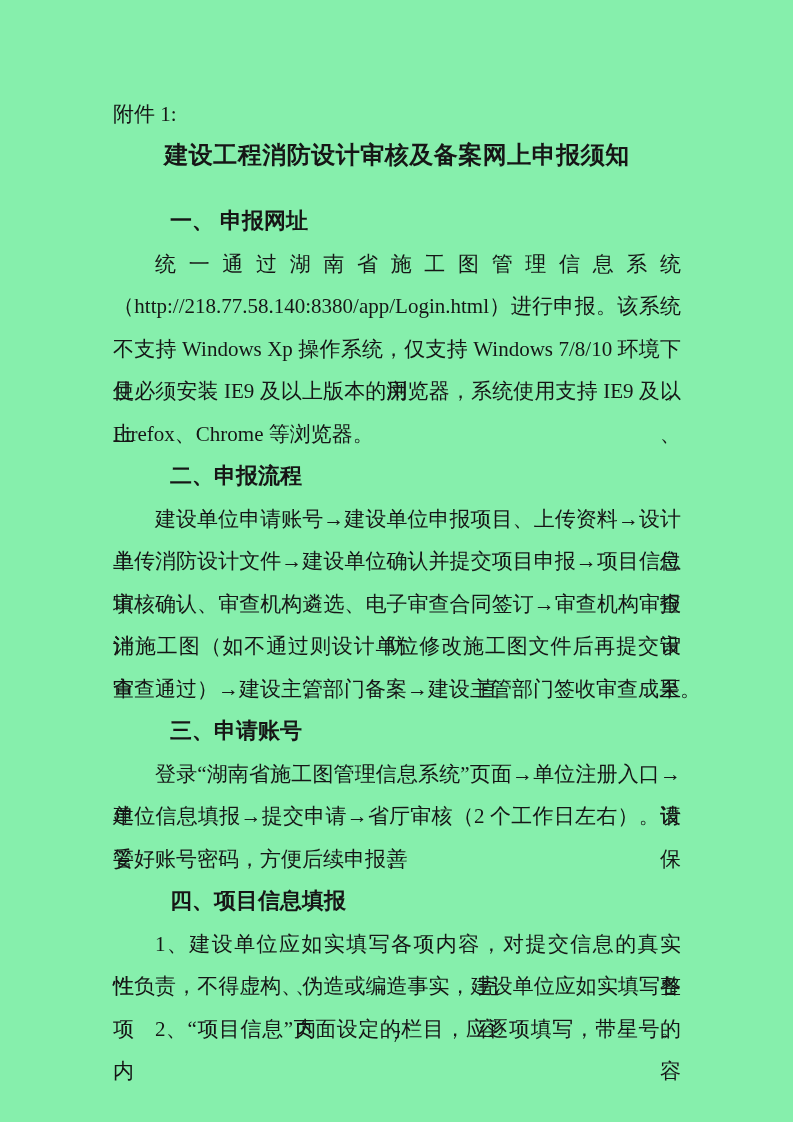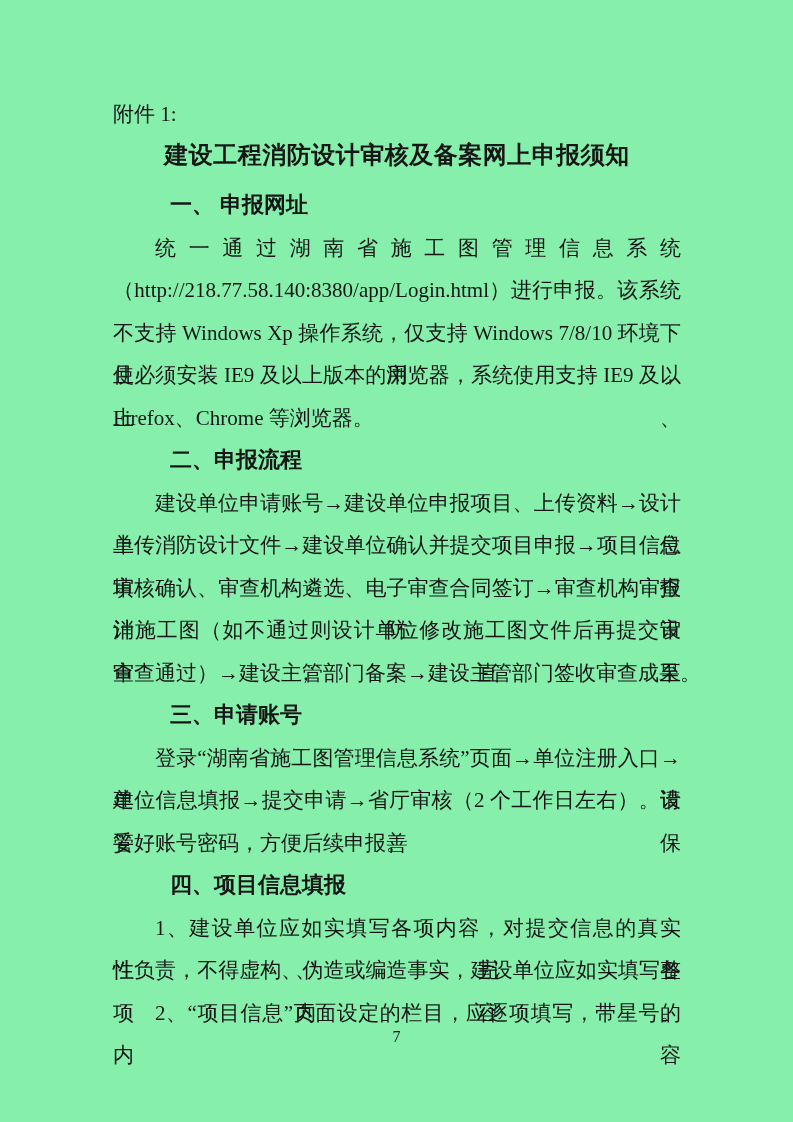--- a/index.html
+++ b/index.html
@@ -27,21 +27,21 @@
     font-family: "Liberation Sans", sans-serif;
     font-weight: bold;
     font-size: 24px;
     line-height: 34px;
     margin-top: 10px;
     text-align: center;
     letter-spacing: 0.5px;
     white-space: nowrap;
   }
   .body-block {
-    margin-top: 12px;
+    margin-top: 28px;
     font-family: "Liberation Serif", serif;
     font-size: 21px;
   }
   .hd {
     font-family: "Liberation Sans", sans-serif;
     font-weight: bold;
     font-size: 22px;
     line-height: 42.5px;
     height: 42.5px;
     padding-left: 57px;

